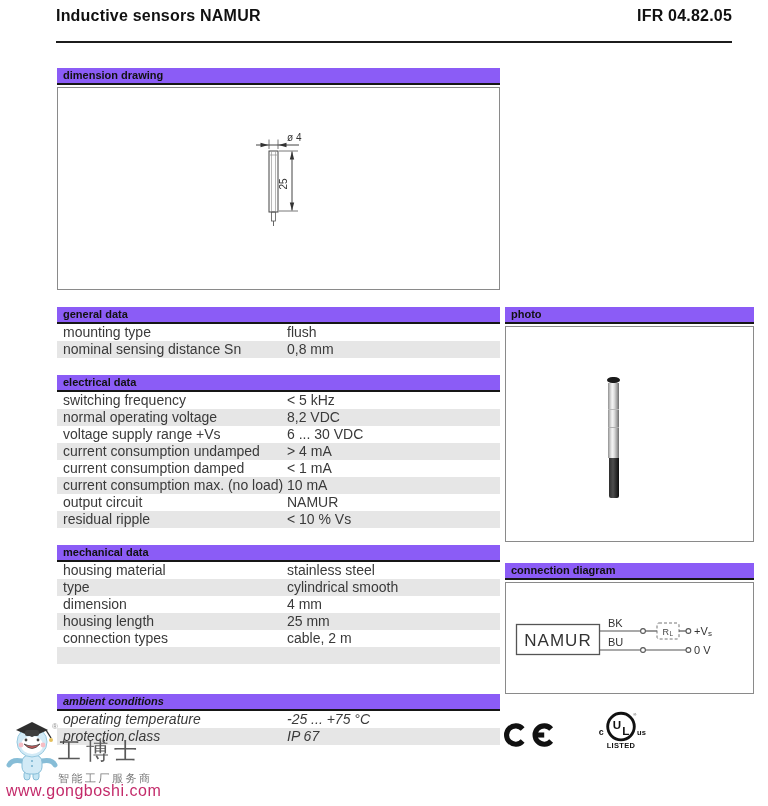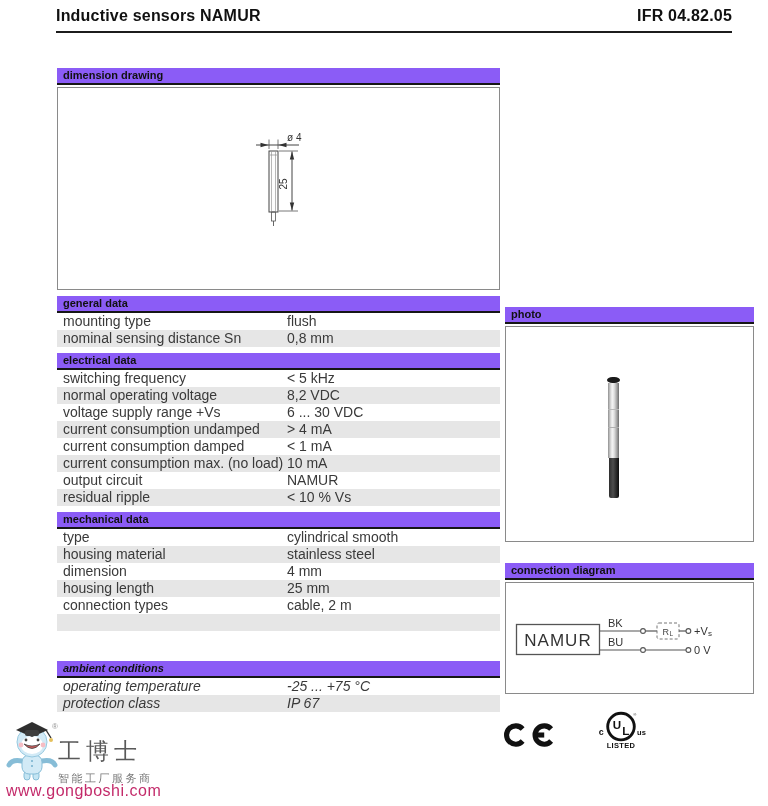--- a/index.html
+++ b/index.html
@@ -2,40 +2,40 @@
 <html><head>
 <meta charset="utf-8">
 <style>
   html,body { margin:0; padding:0; background:#fff; }
   .page { position:relative; width:768px; height:806px; background:#ffffff;
           font-family:"Liberation Sans", sans-serif; overflow:hidden; }
 
   
   .doc-header { position:absolute; left:56px; top:7px; width:676px;
                 display:flex; justify-content:space-between; align-items:flex-start;
-                border-bottom:2px solid #1c1c1c; padding-bottom:6px; }
+                border-bottom:2px solid #1c1c1c; padding-bottom:16px; }
   .doc-title, .doc-code { font-size:16px; font-weight:bold; color:#111; letter-spacing:.2px; }
 
   
   .content { position:absolute; left:57px; top:68px; width:676px; }
   .col-left { position:absolute; left:0; top:0; width:443px; }
   .col-right { position:absolute; left:448px; top:239px; width:249px; }
 
   
   .bar { height:15px; line-height:15px; background:#8b5cf6; border-bottom:2px solid #161616;
          font-size:11px; font-weight:bold; color:#111; padding-left:6px; }
 
   
   .box { border:1px solid #8a8a8a; background:#fff; margin-top:2px; position:relative; }
   .dd-box { height:201px; }
   .photo-box { height:214px; }
   .cd-box { height:110px; }
 
   
-  .tbl { margin-top:6px; }
+  .tbl { margin-top:17px; }
   .tbl.mt18 { margin-top:30px;font-style:italic; }
   .trow { display:flex; height:17px; line-height:17px; font-size:14px; color:#3a3a3a; }
   .rows .trow:nth-child(even) { background:#e6e6e6; }
   .tlabel { width:224px; padding-left:6px; white-space:nowrap; }
   .tvalue { flex:1; white-space:nowrap; }
 
   
   .sensor { position:absolute; left:101px; top:50px; width:13px; }
   .sensor-cap { height:6px; width:13px; background:#1a1a1a; border-radius:50% / 60%; }
   .sensor-body { width:11px; height:75px; margin:0 auto;
@@ -152,26 +152,26 @@
             <span class="tlabel">residual ripple</span>
             <span class="tvalue">&lt; 10 % Vs</span>
           </div>
         </div>
       </div>
 
       <div class="tbl">
         <div class="bar">mechanical data</div>
         <div class="rows">
           <div class="trow">
+            <span class="tlabel">housing material</span>
+            <span class="tvalue">stainless steel</span>
+          </div>
+          <div class="trow">
             <span class="tlabel">type</span>
             <span class="tvalue">cylindrical smooth</span>
-          </div>
-          <div class="trow">
-            <span class="tlabel">housing material</span>
-            <span class="tvalue">stainless steel</span>
           </div>
           <div class="trow">
             <span class="tlabel">dimension</span>
             <span class="tvalue">4 mm</span>
           </div>
           <div class="trow">
             <span class="tlabel">housing length</span>
             <span class="tvalue">25 mm</span>
           </div>
           <div class="trow">

